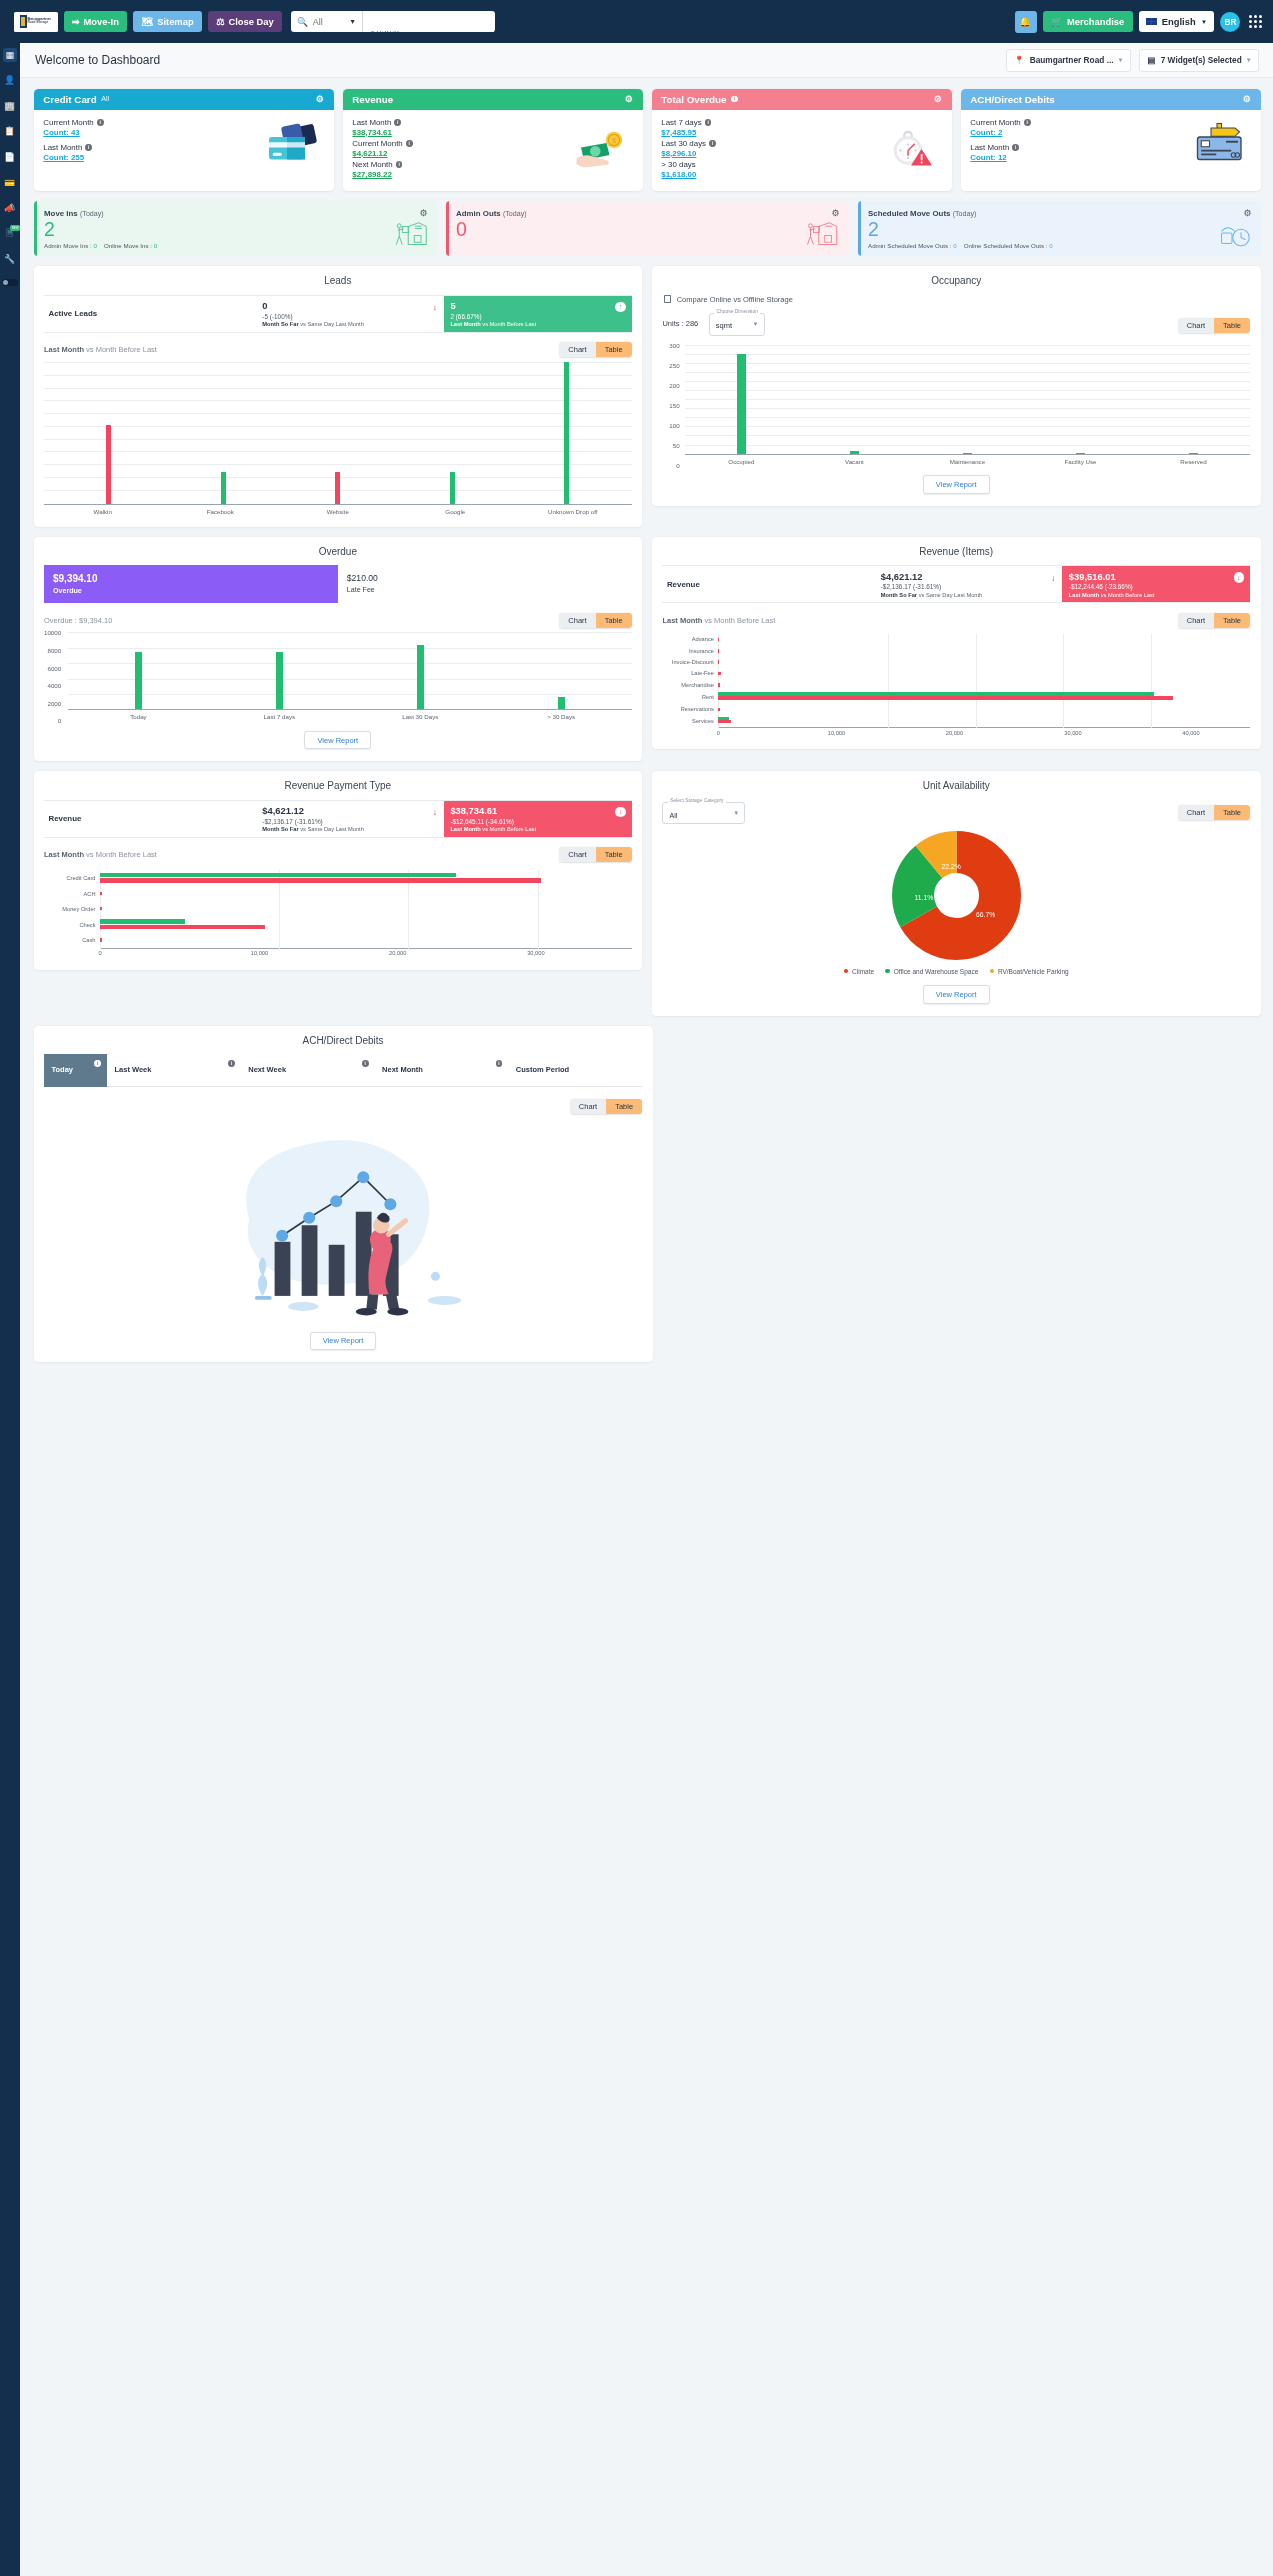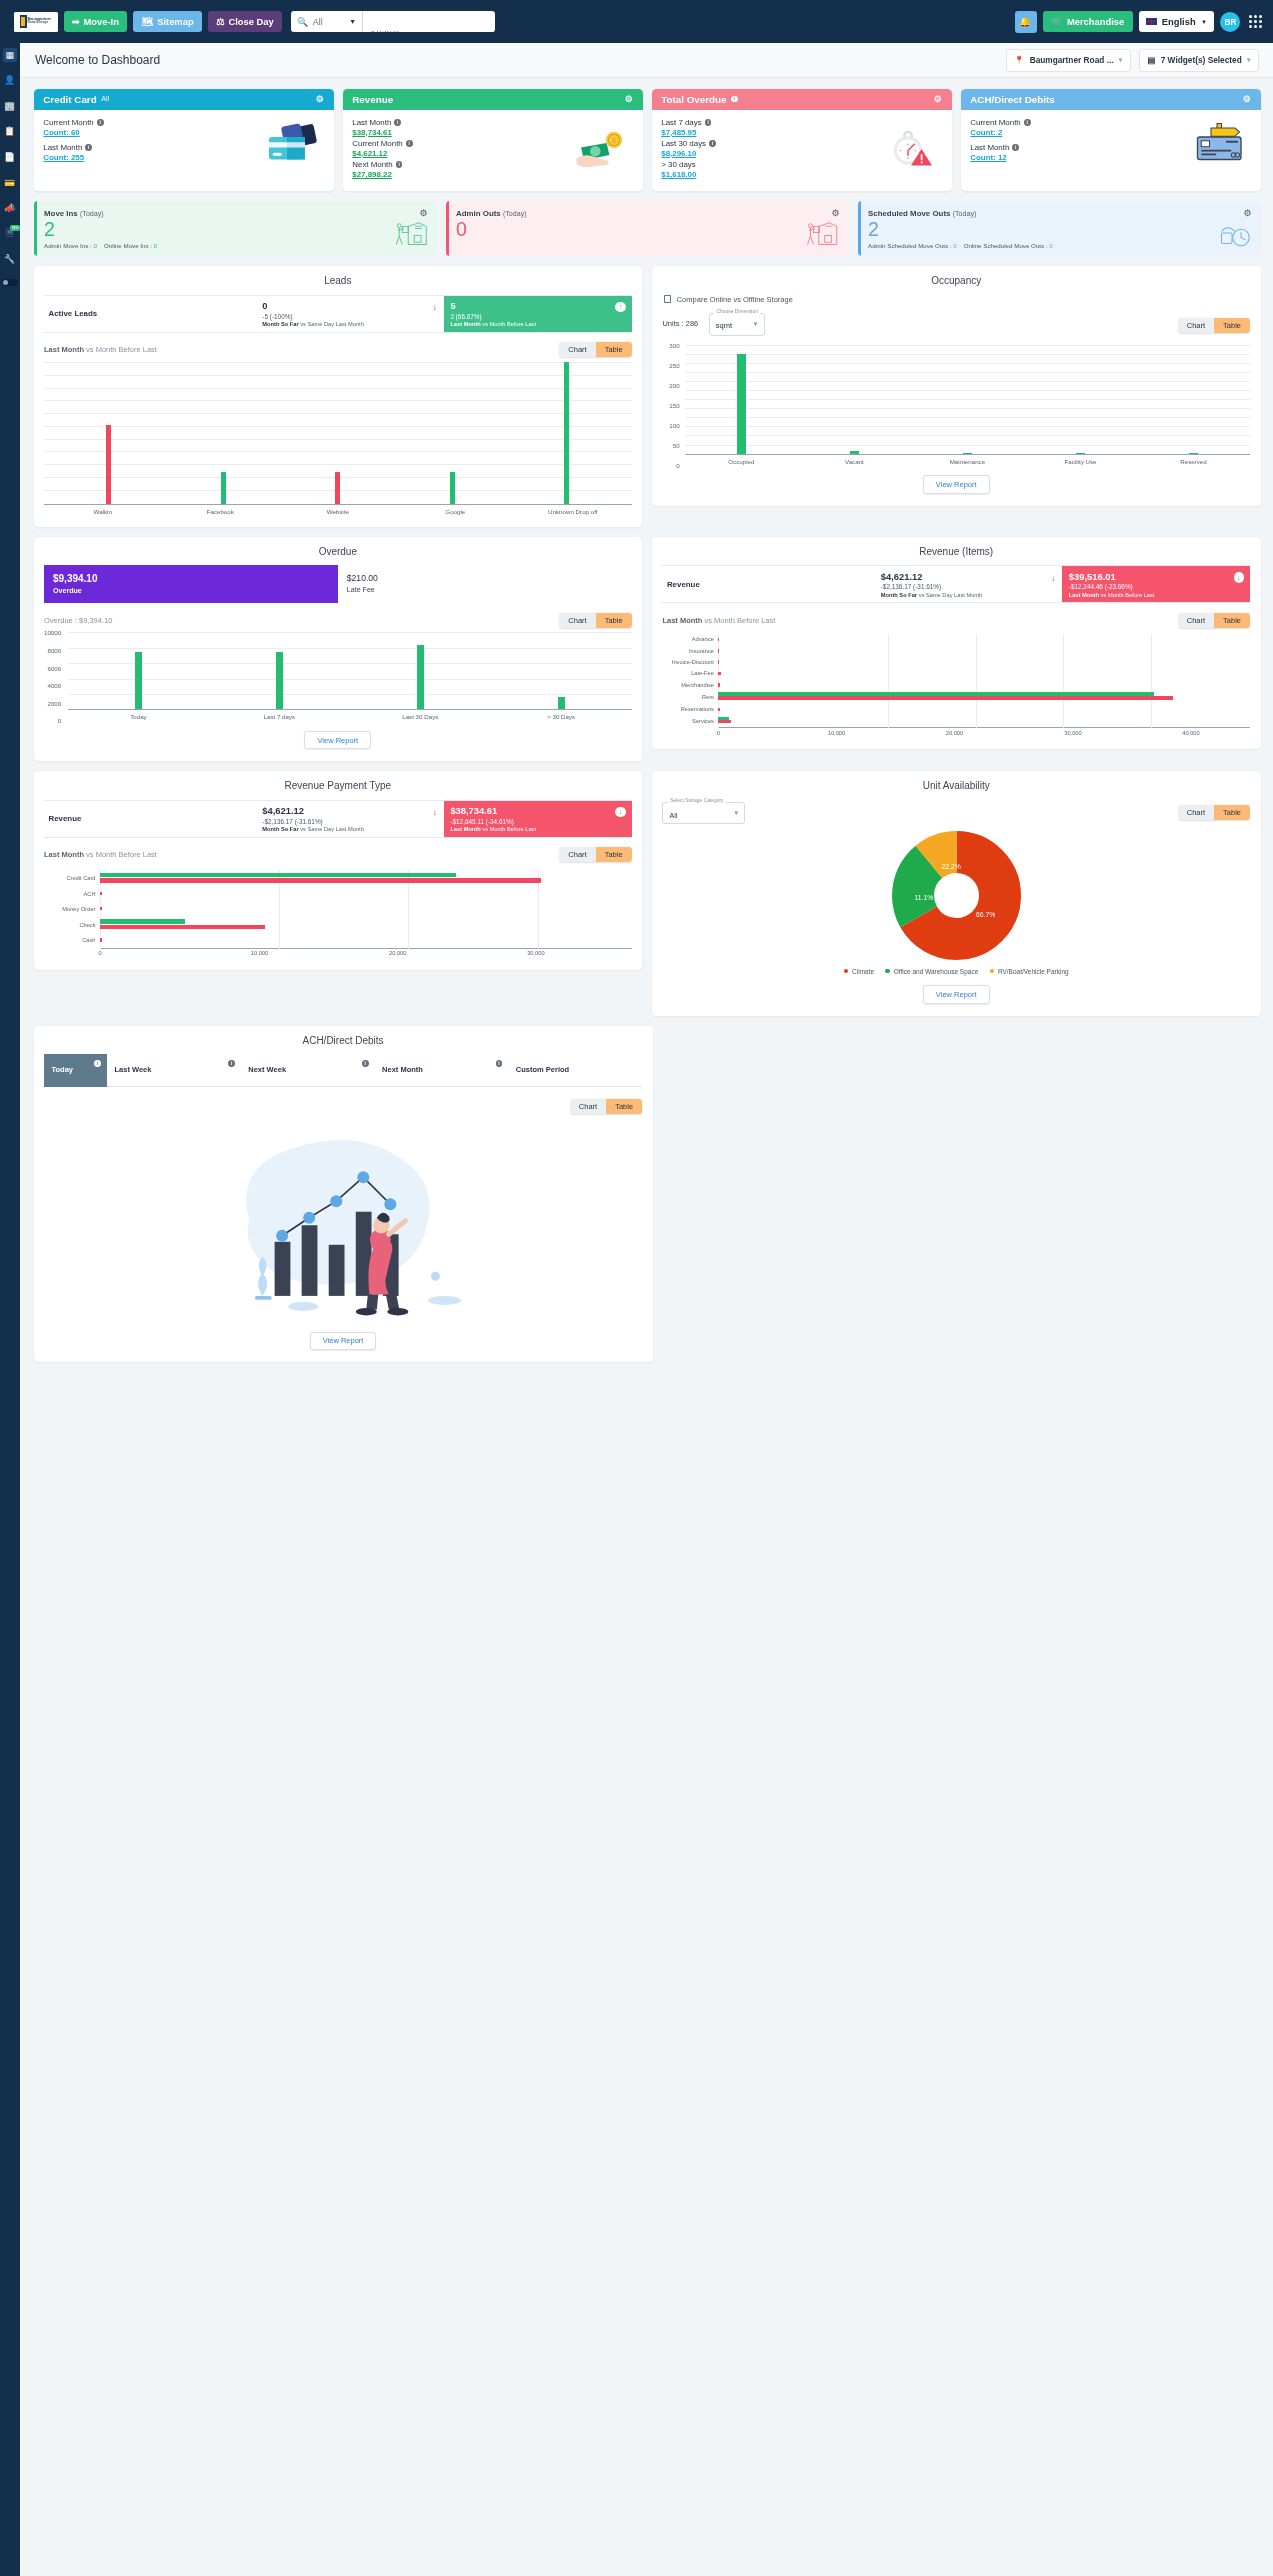--- a/index.html
+++ b/index.html
@@ -349,21 +349,21 @@
           <span>Credit Card</span>
           <span class="sub">All</span>
           <span class="gear">⚙</span>
         </div>
         <div class="kpi-body">
           <div class="kpi-lines">
             <div class="kpi-label">
               <span>Current Month</span>
               <span class="info-dot">i</span>
             </div>
-            <a class="kpi-val cyan">Count: 60</a>
+            <a class="kpi-val cyan">Count: 43</a>
             <div class="kpi-label mt">
               <span>Last Month</span>
               <span class="info-dot">i</span>
             </div>
             <a class="kpi-val cyan">Count: 255</a>
           </div>
           <div class="kpi-art">
             <svg width="54" height="42" viewBox="0 0 72 56">
               <rect x="26" y="6" width="40" height="26" rx="4" fill="#1b2a4e" transform="rotate(-12 46 19)"></rect>
               <rect x="22" y="4" width="26" height="24" rx="4" fill="#3a5ba9" transform="rotate(-12 35 16)"></rect>
@@ -680,21 +680,21 @@
           </div>
           <button class="view-rep">View Report</button>
         </div>
       </div>
 
       <div class="wrow">
 
         <div class="widget">
           <div class="w-title">Overdue</div>
           <div class="cmp" style="border:none">
-            <div style="flex:1; background:#6d28d9; color:#fff; padding:7.5px 9px;">
+            <div style="flex:1; background:#8b5cf6; color:#fff; padding:7.5px 9px;">
               <div style="font-size:10px; font-weight:bold;">$9,394.10</div>
               <div style="font-size:7.1px; margin-top:3.8px; font-weight:bold;">Overdue</div>
             </div>
             <div style="flex:1; padding:7.5px 9px;">
               <div style="font-size:8.6px; color:#2b3445;">$210.00</div>
               <div style="font-size:7.1px; margin-top:3.8px; color:#3b4452;">Late Fee</div>
             </div>
           </div>
           <div class="sub-row">
             <div class="sub-label">Overdue : $9,394.10</div>

